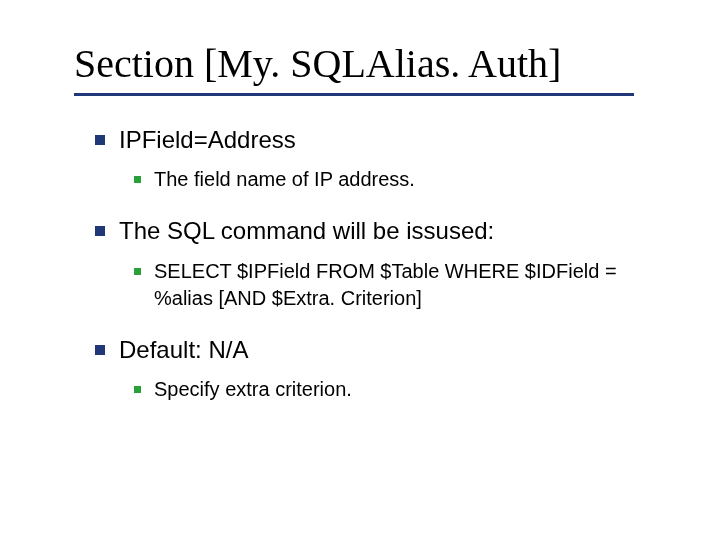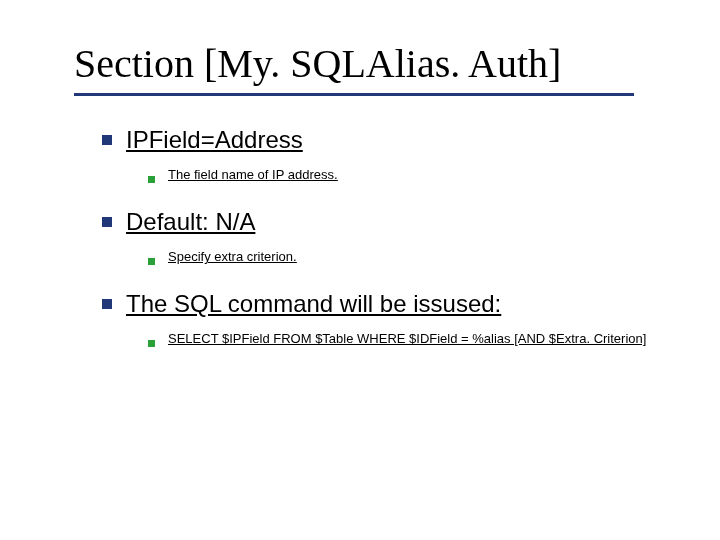--- a/index.html
+++ b/index.html
@@ -25,23 +25,22 @@
     color: #000;
   }
   .underline {
     height: 3px;
     background: #203878;
     margin: 0 0 28px -6px;
     width: 560px;
   }
   ul {
     list-style: none;
-    margin: 16px;
+    margin: 9px;
     padding: 0;
-    text-decoration: underline;
   }
   .lvl1 > li {
     position: relative;
     padding-left: 30px;
     font-size: 24px;
     line-height: 1.35;
     margin-bottom: 6px;
   }
   .lvl1 > li::before {
     content: "";
@@ -52,21 +51,21 @@
     height: 10px;
     background: #203878;
   }
   .lvl2 {
     margin-top: 10px;
     margin-bottom: 22px;
   }
   .lvl2 > li {
     position: relative;
     padding-left: 26px;
-    font-size: 13px;
+    font-size: 20px;
     line-height: 1.35;
     margin-bottom: 4px;
   }
   .lvl2 > li::before {
     content: "";
     position: absolute;
     left: 6px;
     top: 10px;
     width: 7px;
     height: 7px;
@@ -86,31 +85,31 @@
       <span>IPField=Address</span>
       <ul class="lvl2">
         <li>
           <span>The field name of IP address.</span>
         </li>
       </ul>
     </li>
 
 
     <li>
+      <span>The SQL command will be issused:</span>
+      <ul class="lvl2">
+        <li>
+          <span>SELECT $IPField FROM $Table WHERE $IDField = %alias [AND $Extra. Criterion]</span>
+        </li>
+      </ul>
+    </li>
+
+    <li>
       <span>Default: N/A</span>
       <ul class="lvl2">
         <li>
           <span>Specify extra criterion.</span>
         </li>
       </ul>
     </li>
 
-    <li>
-      <span>The SQL command will be issused:</span>
-      <ul class="lvl2">
-        <li>
-          <span>SELECT $IPField FROM $Table WHERE $IDField = %alias [AND $Extra. Criterion]</span>
-        </li>
-      </ul>
-    </li>
-
   </ul>
 </div>
 
 </body></html>

